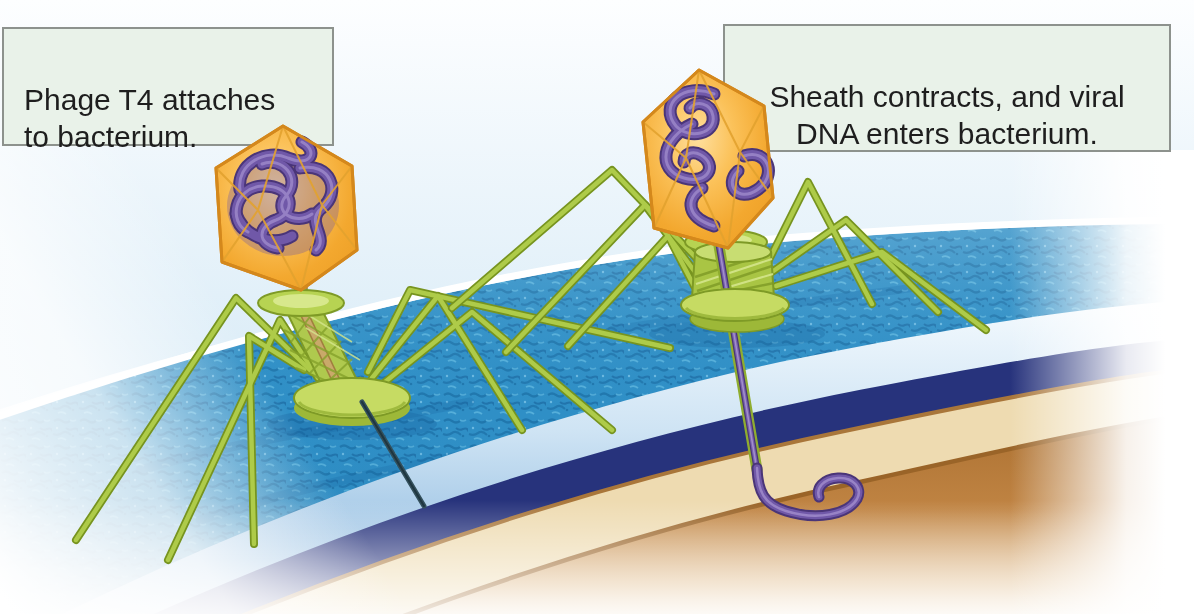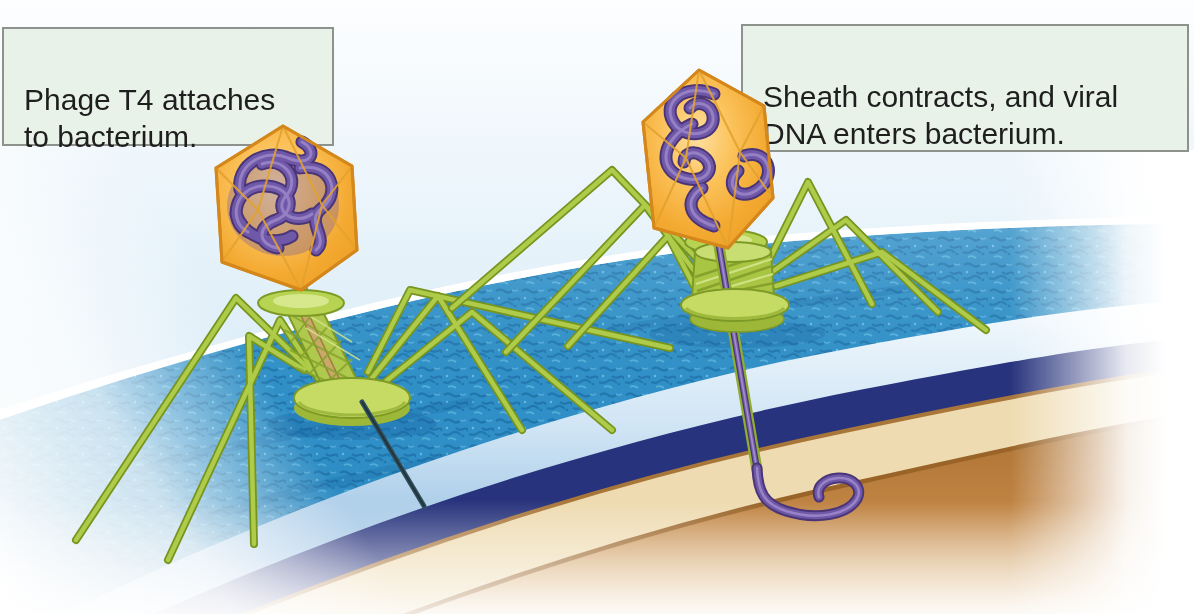--- a/index.html
+++ b/index.html
@@ -4,21 +4,21 @@
 <style>
   html,body{margin:0;padding:0;background:#ffffff;}
   .stage{position:relative;width:1194px;height:614px;background:#701a75;overflow:hidden;
          font-family:"Liberation Sans", sans-serif;}
   svg.layer{position:absolute;left:0;top:0;width:1194px;height:614px;}
   svg.bg{z-index:1;}
   .callout{position:absolute;z-index:2;box-sizing:border-box;background:#E9F2E9;
            border:2px solid #8D928D;color:#1E1E1E;font-size:30px;line-height:1.25;
            padding:14px 20px;white-space:pre-line;letter-spacing:0;}
   .callout-left{left:2px;top:27px;width:332px;height:119px;}
-  .callout-right{left:741px;top:24px;width:448px;height:128px;}
+  .callout-right{left:723px;top:24px;width:448px;height:128px;text-align:center;}
   svg.fg{z-index:3;pointer-events:none;}
 </style>
 </head>
 <body>
 
 <div class="stage">
 
   <svg class="layer bg" viewBox="0 0 1194 614">
     <defs>
       <linearGradient id="skyG" x1="0" y1="0" x2="0" y2="1">

